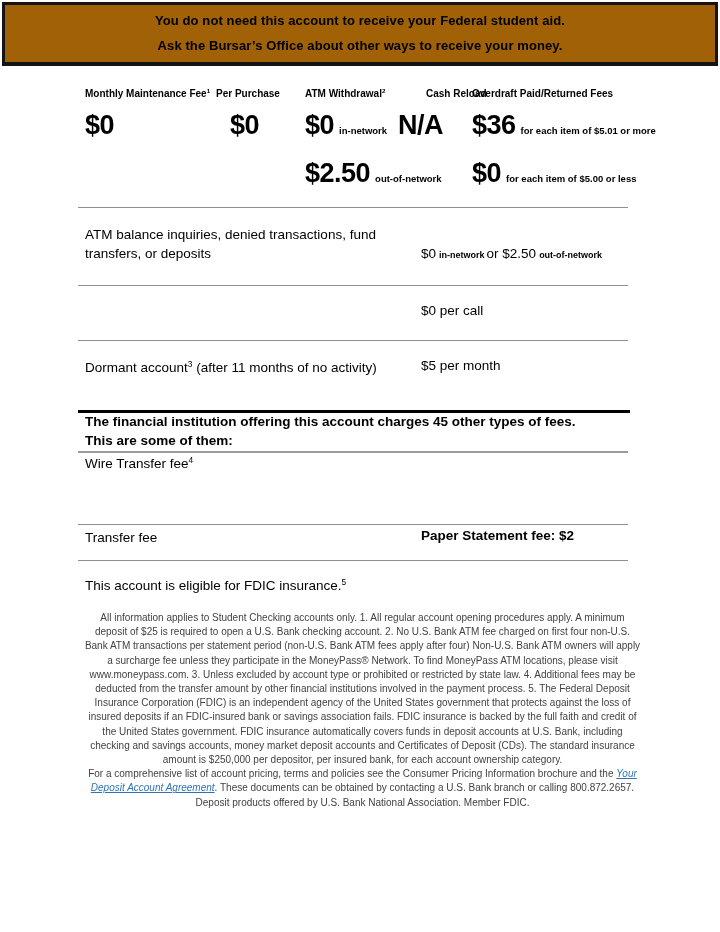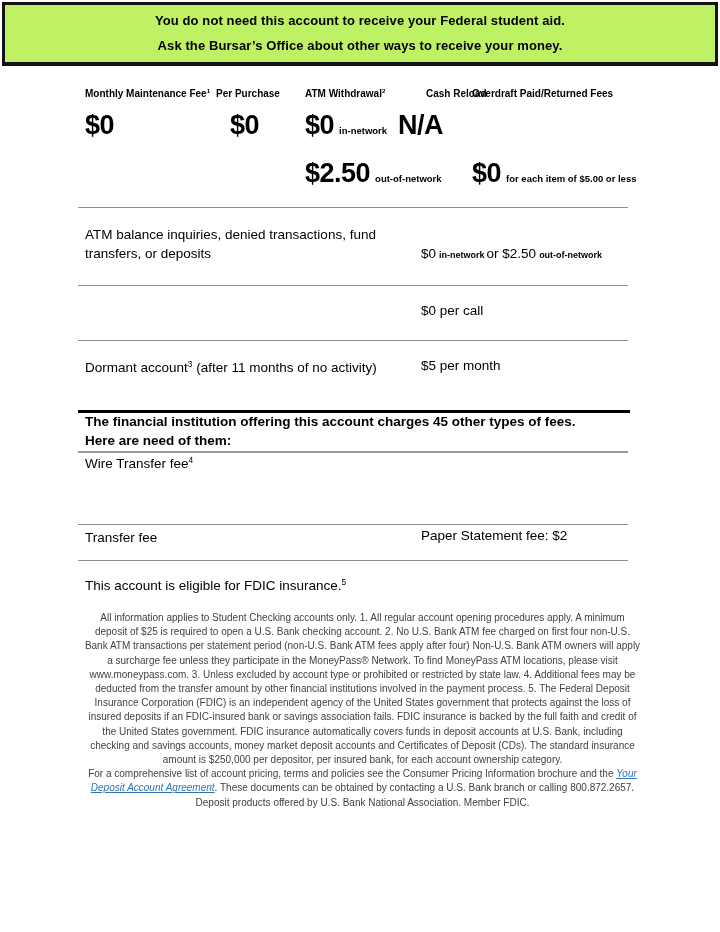--- a/index.html
+++ b/index.html
@@ -5,21 +5,21 @@
   html,body { margin:0; padding:0; background:#ffffff; }
   .page {
     position:relative; width:720px; height:932px; margin:0 auto;
     background:#ffffff; color:#000;
     font-family:"Liberation Sans", sans-serif;
     overflow:hidden;
   }
   
   .banner {
     position:absolute; top:2px; left:2px; width:716px; box-sizing:border-box;
-    background:#bef264; border:3px solid #141414; border-bottom-width:4px;
+    background:#a16207; border:3px solid #141414; border-bottom-width:4px;
     text-align:center; padding:8px 6px 9px;
   }
   .banner-line { font-size:13px; font-weight:bold; letter-spacing:0.1px; }
   .banner-line + .banner-line { margin-top:10px; }
 
   
   .fee-header { position:absolute; top:88px; font-size:10px; font-weight:bold; white-space:nowrap; }
   .fh1 { left:85px; } .fh2 { left:216px; } .fh3 { left:305px; } .fh4 { left:398px;padding-left:28px; } .fh5 { left:472px; }
   .fee-value { position:absolute; white-space:nowrap; }
   .fv-row1 { top:110px; } .fv-row2 { top:158px; }
@@ -41,21 +41,21 @@
   .vamt { margin-right:1px; }
   .rl1 { top:225px; } .rv1 { top:246px; }
   .rl2 { top:303px; } .rv2 { top:303px; }
   .rl3 { top:358px; } .rv3 { top:358px; }
 
   
   .section-heading { position:absolute; left:85px; font-size:13.5px; font-weight:bold; white-space:nowrap; }
   .sh1 { top:414px; } .sh2 { top:433px; }
   .wire-label { top:454px; }
   .wire-values { position:absolute; left:421px; top:452px; font-size:13.5px; line-height:18.5px; }
-  .stmt-label { top:528px; } .stmt-value { top:528px; }
+  .stmt-label { top:528px; } .stmt-value { top:528px;font-weight:bold; }
 
   
   .fdic-line { position:absolute; left:85px; top:578px; font-size:13.5px; }
 
   
   .fine-print {
     position:absolute; left:84px; top:611px; width:557px;
     font-size:10px; line-height:14.2px; color:#424242; text-align:center;
   }
   .fine-print p { margin:0; }
@@ -76,20 +76,21 @@
   <div class="fee-header fh1"><span>Monthly Maintenance Fee</span><sup>1</sup></div>
   <div class="fee-header fh2"><span>Per Purchase</span></div>
   <div class="fee-header fh3"><span>ATM Withdrawal</span><sup>2</sup></div>
   <div class="fee-header fh4"><span>Cash Reload</span></div>
   <div class="fee-header fh5"><span>Overdraft Paid/Returned Fees</span></div>
 
   <div class="fee-value fv-row1 fv-c1"><span class="big">$0</span></div>
   <div class="fee-value fv-row1 fv-c2"><span class="big">$0</span></div>
   <div class="fee-value fv-row1 fv-c3"><span class="big">$0</span><span class="qual">in-network</span></div>
   <div class="fee-value fv-row1 fv-c4"><span class="big">N/A</span></div>
+  <div class="fee-value fv-row1 fv-c5"><span class="big">$36</span><span class="qual">for each item of $5.01 or more</span></div>
 
   <div class="fee-value fv-row2 fv-c3"><span class="big">$2.50</span><span class="qual">out-of-network</span></div>
   <div class="fee-value fv-row2 fv-c5"><span class="big">$0</span><span class="qual">for each item of $5.00 or less</span></div>
 
   <div class="rule r1"></div>
 
   <div class="row-label rl1">ATM balance inquiries, denied transactions, fund transfers, or deposits</div>
   <div class="row-value rv1"><span class="vamt">$0</span><span class="vsmall">in-network</span><span>or</span> <span class="vamt">$2.50</span><span class="vsmall">out-of-network</span></div>
 
   <div class="rule r2"></div>
@@ -97,21 +98,21 @@
   <div class="row-value rv2">$0 per call</div>
 
   <div class="rule r3"></div>
 
   <div class="row-label rl3"><span>Dormant account</span><sup>3</sup><span> (after 11 months of no activity)</span></div>
   <div class="row-value rv3">$5 per month</div>
 
   <div class="rule thick r-thick"></div>
 
   <div class="section-heading sh1">The financial institution offering this account charges 45 other types of fees.</div>
-  <div class="section-heading sh2">Here are need of them:</div>
+  <div class="section-heading sh2">This are some of them:</div>
 
   <div class="rule med r4"></div>
 
   <div class="row-label wire-label"><span>Wire Transfer fee</span><sup>4</sup></div>
 
   <div class="rule r5"></div>
 
   <div class="row-label stmt-label">Transfer fee</div>
   <div class="row-value stmt-value">Paper Statement fee: $2</div>
 

